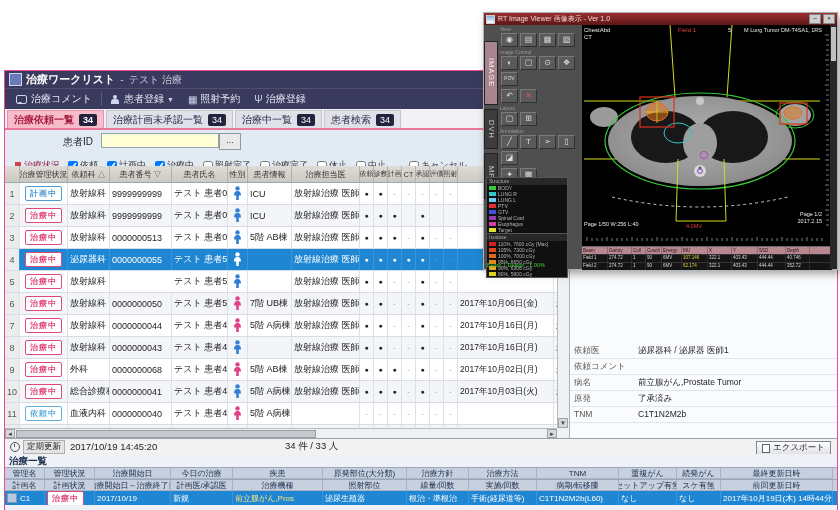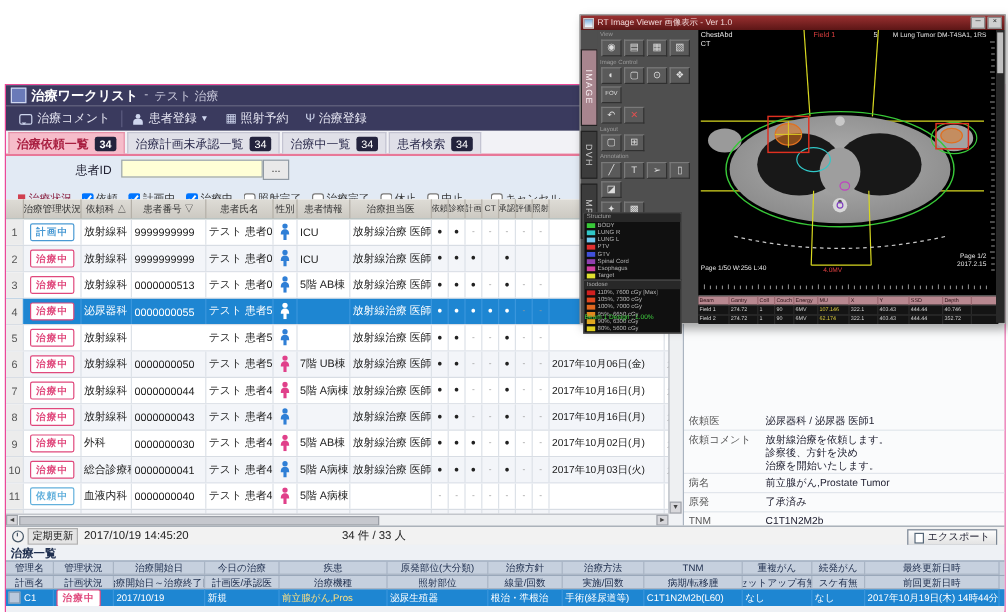--- a/index.html
+++ b/index.html
@@ -554,21 +554,21 @@
           </div>
           <div class="c" style="width: 96px; font-size: 8.5px;">2017年10月16日(月)</div>
           <div class="c" style="width: 34px; font-size: 8.5px;">201</div>
         </div>
         <div class="mt-row">
           <div class="c num" style="width: 15px;">9</div>
           <div class="c ctr" style="width: 48px;">
             <span class="badge" style="color: rgb(224, 72, 124); border-color: rgb(224, 72, 124);">治療中</span>
           </div>
           <div class="c " style="width: 42px;">外科</div>
-          <div class="c " style="width: 62px;">0000000030</div>
+          <div class="c " style="width: 62px;">0000000068</div>
           <div class="c " style="width: 56px;">テスト 患者42</div>
           <div class="c ctr" style="width: 20px;">
             <span><svg width="9" height="14">
                 <circle cx="4.5" cy="2.4" r="2.2" fill="#e0408a"></circle>
                 <path d="M4.5 5 C1.8 5 1 7 1 9.5 L3.2 9.5 L3.2 14 L5.8 14 L5.8 9.5 L8 9.5 C8 7 7.2 5 4.5 5 Z" fill="#e0408a"></path>
               </svg></span>
           </div>
           <div class="c " style="width: 44px;">5階 AB棟</div>
           <div class="c " style="width: 68px;">放射線治療 医師1</div>
           <div class="c ctr" style="width: 14px;">
@@ -712,23 +712,20 @@
     </div>
 
     <div class="detail">
       <div class="d-rows" id="detailrows">
           <div class="d-row">
             <div class="dl">依頼医</div>
             <div class="dv">泌尿器科 / 泌尿器 医師1</div>
           </div>
           <div class="d-row">
             <div class="dl">依頼コメント</div>
-            <div class="dv">放射線治療を依頼します。
-診察後、方針を決め
-治療を開始いたします。</div>
           </div>
           <div class="d-row">
             <div class="dl">病名</div>
             <div class="dv">前立腺がん,Prostate Tumor</div>
           </div>
           <div class="d-row">
             <div class="dl">原発</div>
             <div class="dv">了承済み</div>
           </div>
           <div class="d-row">

